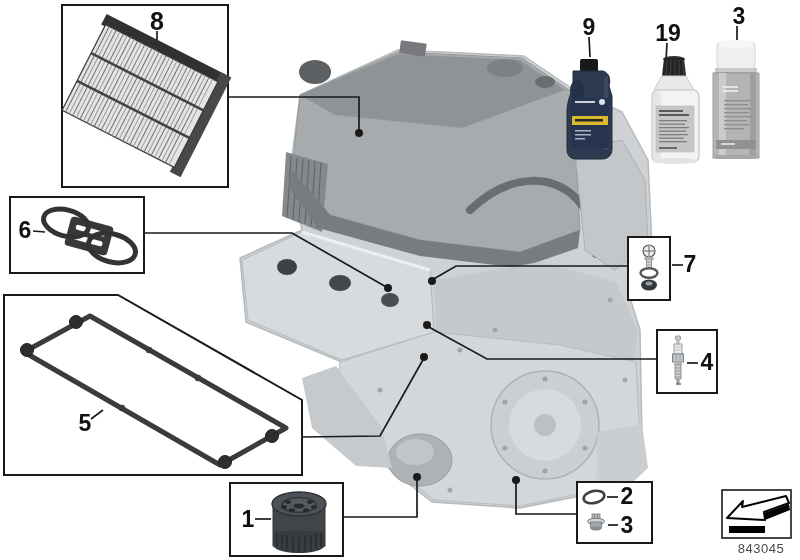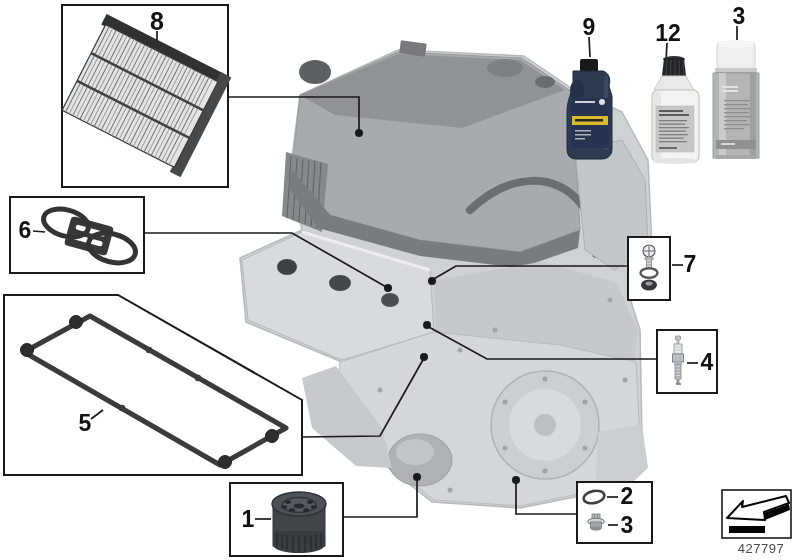--- a/index.html
+++ b/index.html
@@ -349,18 +349,18 @@
 
   <div class="callout" style="left:248px;top:519px;">1</div>
   <div class="callout" style="left:627px;top:496px;">2</div>
   <div class="callout" style="left:627px;top:525px;">3</div>
   <div class="callout" style="left:707px;top:362px;">4</div>
   <div class="callout" style="left:85px;top:423px;">5</div>
   <div class="callout" style="left:25px;top:230px;">6</div>
   <div class="callout" style="left:690px;top:264px;">7</div>
   <div class="callout big" style="left:157px;top:21px;">8</div>
   <div class="callout" style="left:589px;top:27px;">9</div>
-  <div class="callout" style="left:668px;top:33px;">12</div>
+  <div class="callout" style="left:668px;top:33px;">19</div>
   <div class="callout" style="left:739px;top:16px;">3</div>
 
-  <div class="diagram-number" style="left:761px;top:548px;">427797</div>
+  <div class="diagram-number" style="left:761px;top:548px;">843045</div>
 
 </div>
 
 </body></html>

